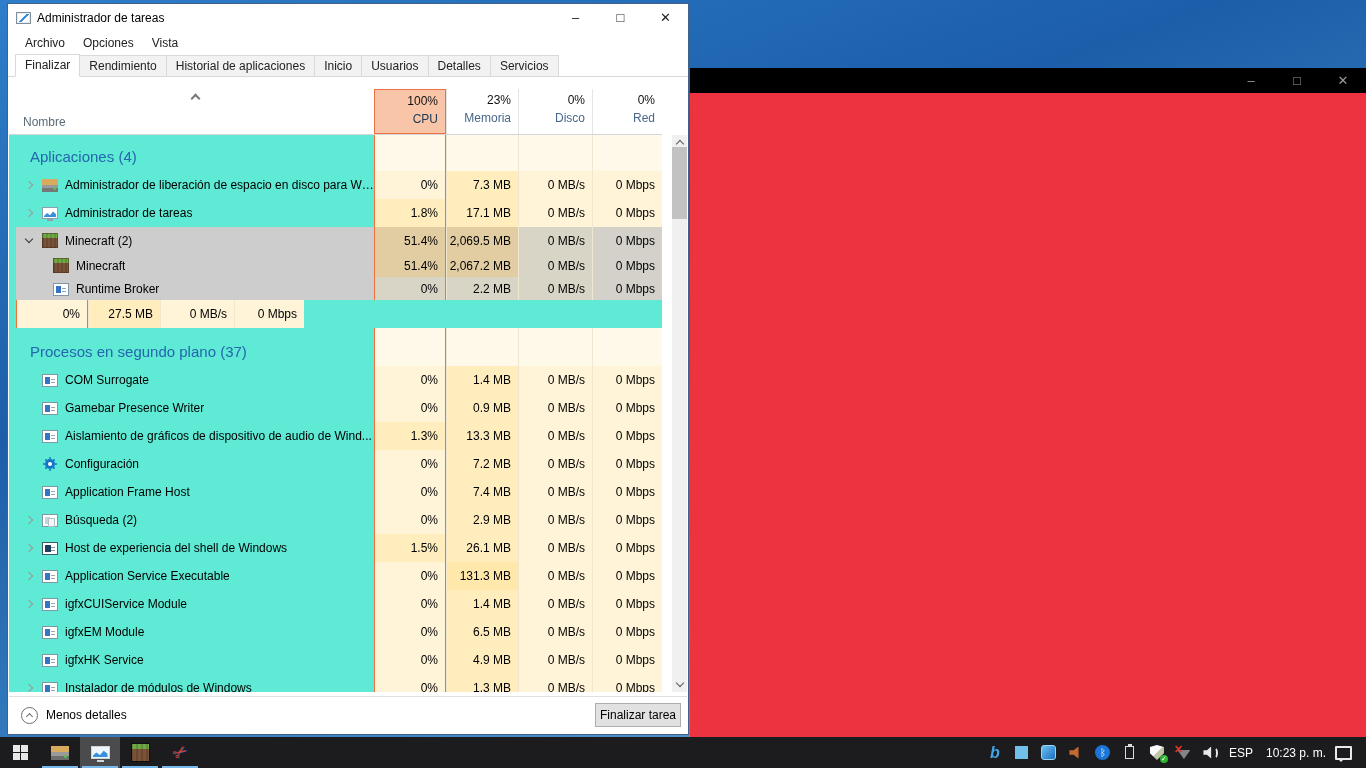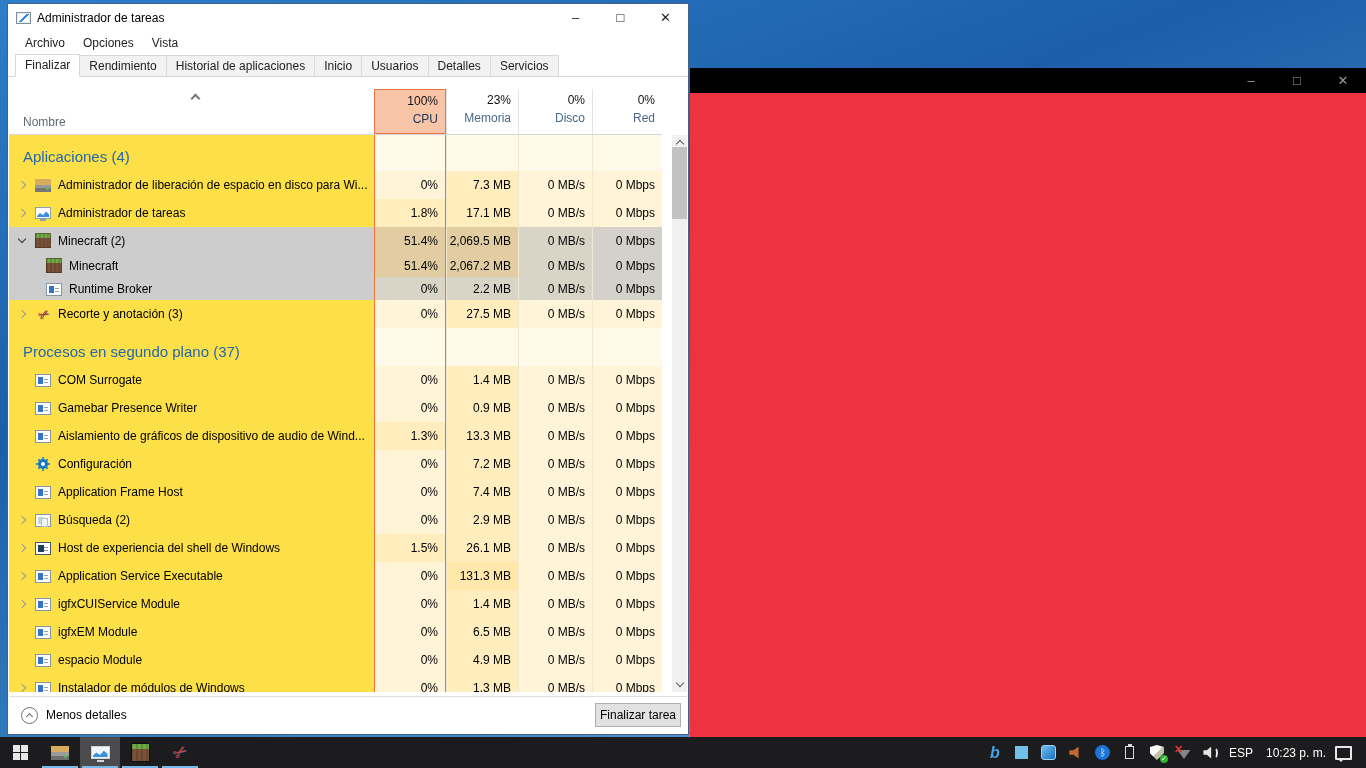--- a/index.html
+++ b/index.html
@@ -35,21 +35,21 @@
   .hdr-name-label { position:absolute; left:14px; bottom:5px; color:#5d6b76; }
   .colhead { display:flex; flex-direction:column; justify-content:flex-start; align-items:flex-end;
       padding:4px 7px 4px 0; border-left:1px solid #e4e4e4; }
   .colhead .pct { font-size:12px; color:#111; }
   .colhead .lbl { margin-top:4px; color:#47688a; }
   .colhead.hl { background:#f9c5a9; border:1px solid #ee7144; }
   .colhead.hl .lbl { color:#203a52; }
   .w-cpu{width:72px} .w-mem{width:72px} .w-disk{width:74px} .w-net{width:70px}
 
   
-  .list { position:absolute; left:1px; right:26px; top:131px; height:557px; overflow:hidden; background:#fde047; }
+  .list { position:absolute; left:1px; right:26px; top:131px; height:557px; overflow:hidden; background:#5eead4;padding-left:7px; }
   .row { display:flex; align-items:stretch; }
   .namecell { flex:1; display:flex; align-items:center; overflow:hidden; white-space:nowrap; }
   .chevbox { width:26px; display:flex; align-items:center; justify-content:center; flex:none; }
   .chev-r { width:6px; height:6px; border-right:1.6px solid #9a9a9a; border-bottom:1.6px solid #9a9a9a; transform:rotate(-45deg); }
   .chev-d { width:6px; height:6px; border-right:1.8px solid #333; border-bottom:1.8px solid #333; transform:rotate(45deg); margin-top:-3px; }
   .rowico { width:16px; height:15px; margin-right:7px; flex:none; position:relative; }
   .indent { margin-left:11px; }
   .rowlabel { color:#000; overflow:hidden; text-overflow:ellipsis; }
   .cell { display:flex; align-items:center; justify-content:flex-end; padding-right:7px; color:#000; flex:none; border-left:1px solid #f0e7d0; }
   .cell.cpu { border-left:1px solid #f0713a; border-right:1px solid #f0713a; }
@@ -274,27 +274,20 @@
             <span class="chevbox indent"></span>
             <span class="rowico ic-window"></span>
             <span class="rowlabel">Runtime Broker</span>
           </div>
           <div class="cell cpu w-cpu h1">0%</div>
           <div class="cell mem w-mem h1">2.2 MB</div>
           <div class="cell disk w-disk h1">0 MB/s</div>
           <div class="cell net w-net h0">0 Mbps</div>
         </div>
         <div class="row" style="height: 28px;">
-          <div class="namecell">
-            <span class="chevbox">
-              <i class="chev-r"></i>
-            </span>
-            <span class="rowico ic-snip"></span>
-            <span class="rowlabel">Recorte y anotación (3)</span>
-          </div>
           <div class="cell cpu w-cpu h1">0%</div>
           <div class="cell mem w-mem h2">27.5 MB</div>
           <div class="cell disk w-disk h1">0 MB/s</div>
           <div class="cell net w-net h1">0 Mbps</div>
         </div>
         <div class="row" style="height: 38px;">
           <div class="namecell">
             <span class="grouplabel">Procesos en segundo plano (37)</span>
           </div>
           <div class="cell cpu w-cpu h0"></div>
@@ -417,21 +410,21 @@
           </div>
           <div class="cell cpu w-cpu h1">0%</div>
           <div class="cell mem w-mem h2">6.5 MB</div>
           <div class="cell disk w-disk h1">0 MB/s</div>
           <div class="cell net w-net h1">0 Mbps</div>
         </div>
         <div class="row" style="height: 28px;">
           <div class="namecell">
             <span class="chevbox"></span>
             <span class="rowico ic-window"></span>
-            <span class="rowlabel">espacio Module</span>
+            <span class="rowlabel">igfxHK Service</span>
           </div>
           <div class="cell cpu w-cpu h1">0%</div>
           <div class="cell mem w-mem h2">4.9 MB</div>
           <div class="cell disk w-disk h1">0 MB/s</div>
           <div class="cell net w-net h1">0 Mbps</div>
         </div>
         <div class="row" style="height: 28px;">
           <div class="namecell">
             <span class="chevbox">
               <i class="chev-r"></i>

